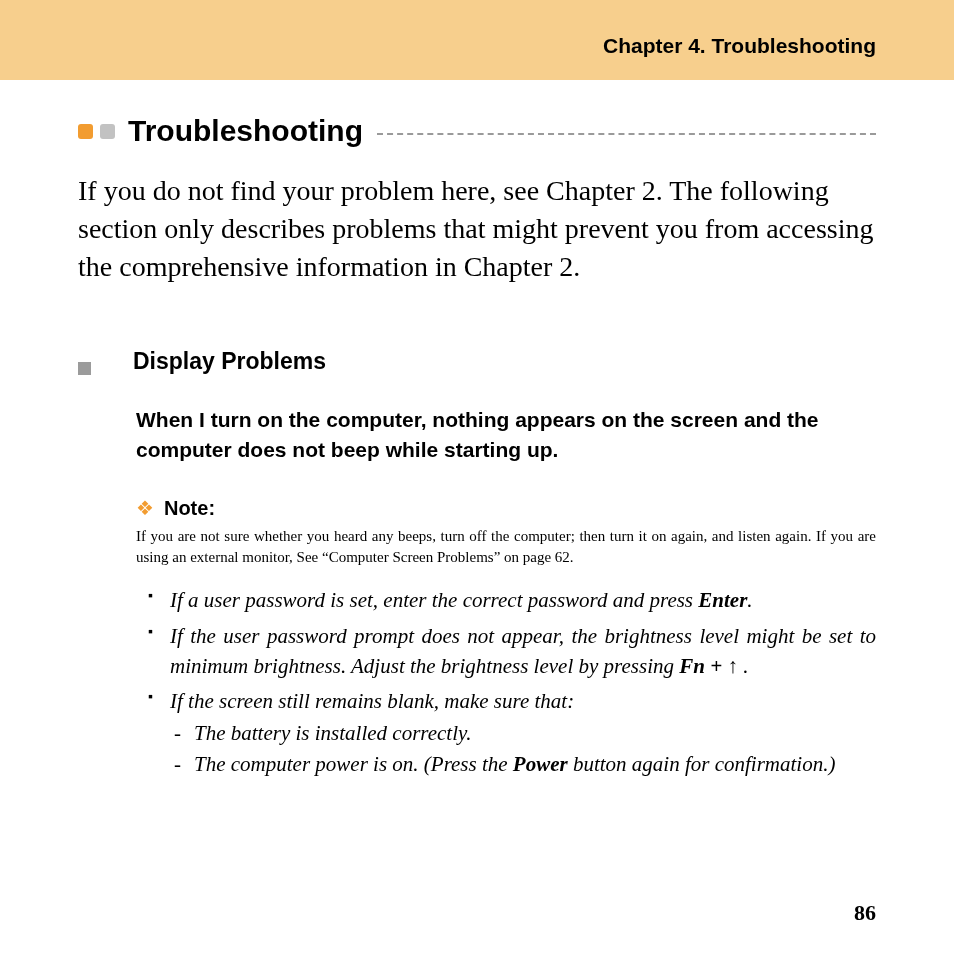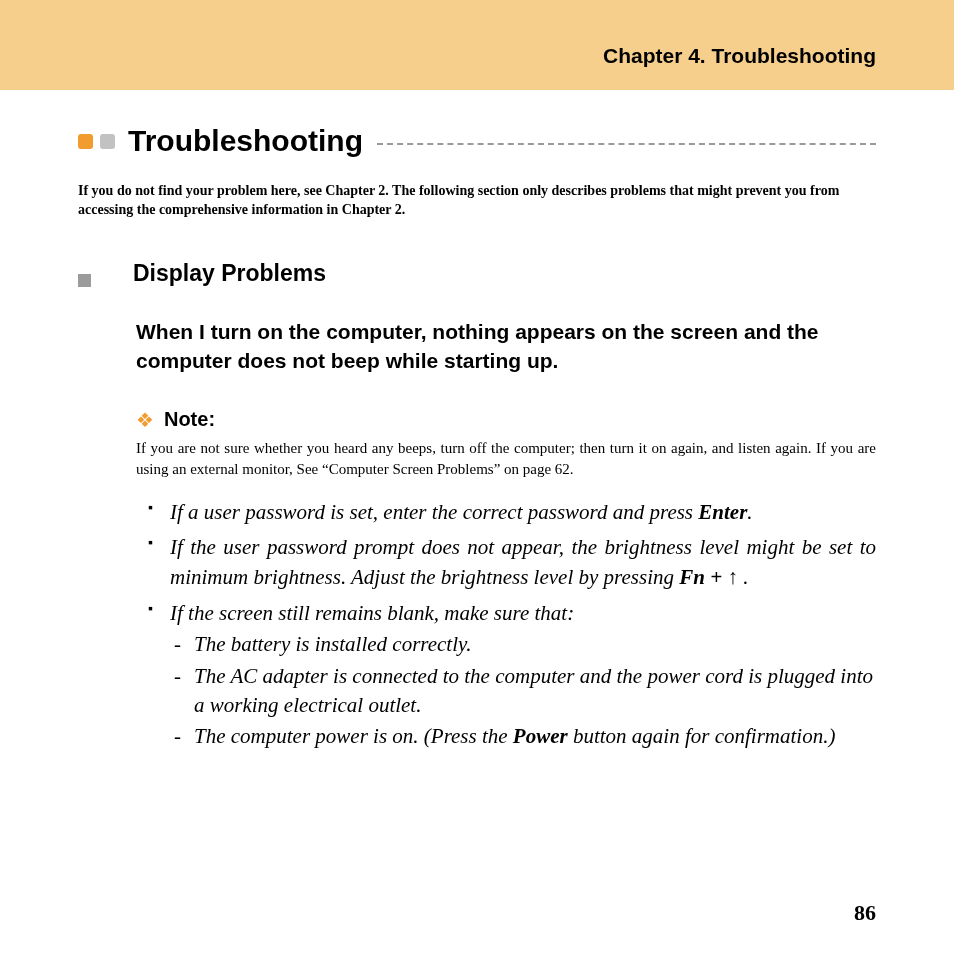--- a/index.html
+++ b/index.html
@@ -13,21 +13,21 @@
   }
   .page {
     width: 954px;
     height: 954px;
     position: relative;
     box-sizing: border-box;
   }
   .top-band {
     background: #f7cf8d;
     width: 100%;
-    height: 90px;
+    height: 80px;
     position: relative;
   }
   .chapter-header {
     position: absolute;
     right: 78px;
     bottom: 22px;
     font-family: Helvetica, Arial, sans-serif;
     font-weight: 700;
     font-size: 21px;
     color: #000;
@@ -56,24 +56,23 @@
     margin-left: 6px;
   }
   .dash-line {
     flex: 1;
     border-bottom: 2px dashed #9a9a9a;
     margin-left: 14px;
     height: 0;
     margin-top: 6px;
   }
   .intro {
-    font-size: 14px;
+    font-size: 28px;
     line-height: 1.35;
-    margin-bottom: 40px;
-    font-weight: bold;
+    margin-bottom: 63px;
   }
   .subsection-row {
     display: flex;
     align-items: flex-end;
     margin-bottom: 30px;
   }
   .mini-sq {
     width: 13px;
     height: 13px;
     background: #9b9b9b;
@@ -210,21 +209,20 @@
         <li>
           <span>If a user password is set, enter the correct password and press </span><span class="bold">Enter</span><span>.</span>
         </li>
         <li>
           <span>If the user password prompt does not appear, the brightness level might be set to minimum brightness. Adjust the brightness level by pressing </span><span class="bold">Fn + </span><span class="up-arrow">↑</span><span> .</span>
         </li>
         <li>
           <span>If the screen still remains blank, make sure that:</span>
           <ul class="dash-list">
             <li>The battery is installed correctly.</li>
-            <li>The AC adapter is connected to the computer and the power cord is plugged into a working electrical outlet.</li>
             <li>
               <span>The computer power is on. (Press the </span><span class="bold">Power</span><span> button again for confirmation.)</span>
             </li>
           </ul>
         </li>
       </ul>
 
     </div>
   </div>
 

